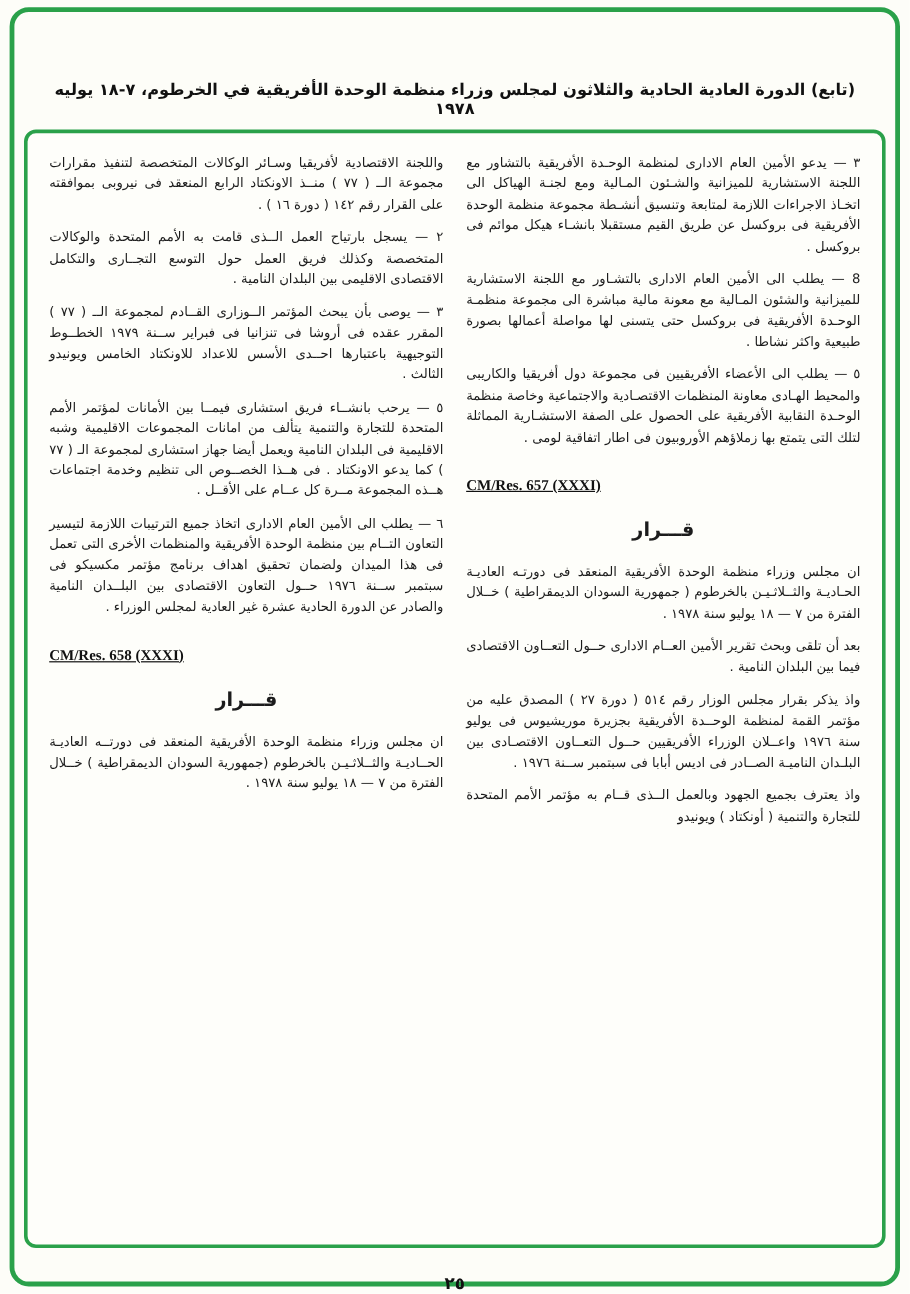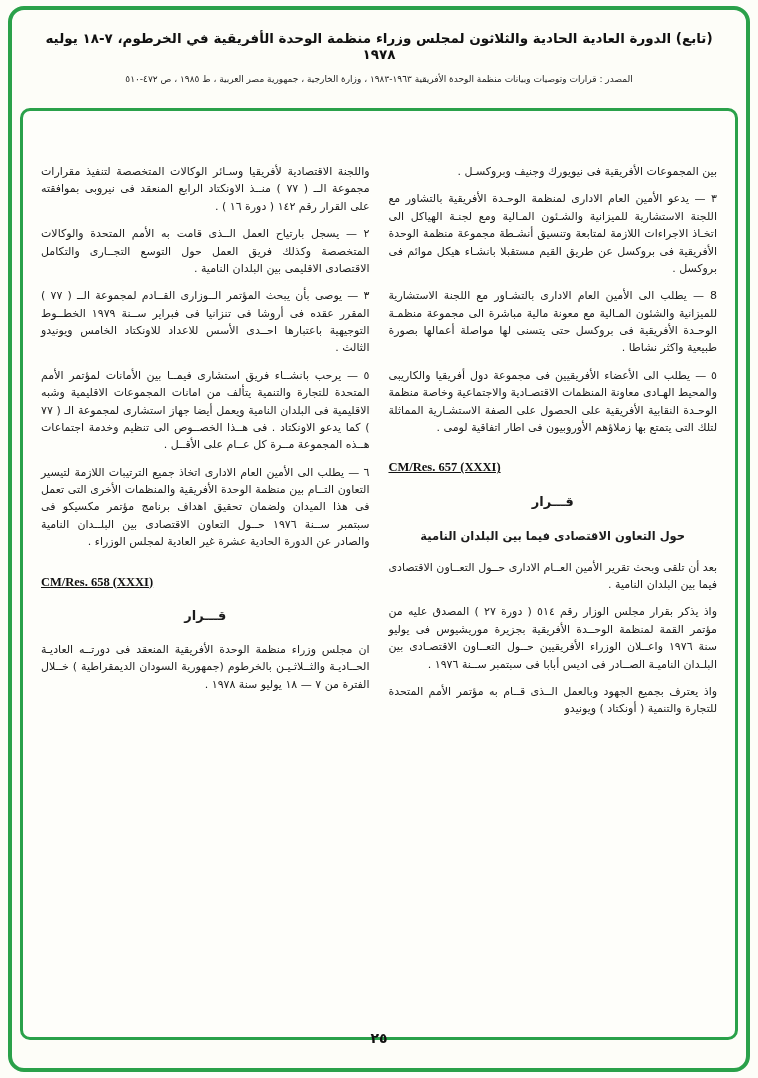--- a/index.html
+++ b/index.html
@@ -22,20 +22,21 @@
     position: absolute;
     top: 30px; left: 30px; right: 30px;
     text-align: center;
     direction: rtl;
   }
   .doc-title {
     font-size: 13.5px;
     font-weight: bold;
     letter-spacing: 0.2px;
     color: #111;
+    margin-top: 37px;
   }
   .doc-source {
     margin-top: 12px;
     font-size: 9px;
     color: #222;
   }
   .content-box {
     position: absolute;
     top: 108px; left: 20px; right: 20px;
     height: 932px;
@@ -47,74 +48,72 @@
     justify-content: space-between;
     overflow: hidden;
     background: #fefefa;
   }
   .col {
     width: 48.6%;
     direction: rtl;
     text-align: justify;
     font-size: 11px;
     line-height: 1.58;
-    margin-top: 36px;
   }
   .para { margin-bottom: 10px; }
   .ref {
     direction: ltr;
     text-align: left;
     font-family: "Liberation Serif", serif;
     font-weight: bold;
     font-size: 12.5px;
     margin: 22px 0 14px 0;
     color: #111;
     text-decoration: underline;
   }
   .heading {
     text-align: center;
     font-weight: bold;
-    font-size: 13px;
+    font-size: 16px;
     letter-spacing: 1px;
     margin: 6px 0 14px 0;
   }
   .subheading {
     text-align: center;
     font-weight: bold;
     font-size: 11.5px;
     margin: 0 0 14px 0;
   }
   .page-number {
     position: absolute;
-    bottom: 32px; left: 0; right: 0;
+    bottom: 0; left: 0; right: 0;
     text-align: center;
     font-weight: bold;
     font-size: 14px;
     color: #111;
   }
 </style>
 </head>
 <body>
 
 <div class="outer-frame"></div>
 
 <header class="doc-header">
   <div class="doc-title">(تابع) الدورة العادية الحادية والثلاثون لمجلس وزراء منظمة الوحدة الأفريقية في الخرطوم، ٧-١٨ يوليه ١٩٧٨</div>
   <div class="doc-source">المصدر : قرارات وتوصيات وبيانات منظمة الوحدة الأفريقية ١٩٦٣-١٩٨٣ ، وزارة الخارجية ، جمهورية مصر العربية ، ط ١٩٨٥ ، ص ٤٧٢-٥١٠</div>
 </header>
 
 <main class="content-box">
   <div class="col">
-    <div class="para">بين المجموعات الأفريقية فى نيويورك وجنيف وبروكسـل .</div>
     <div class="para">٣ — يدعو الأمين العام الادارى لمنظمة الوحـدة الأفريقية بالتشاور مع اللجنة الاستشارية للميزانية والشـئون المـالية ومع لجنـة الهياكل الى اتخـاذ الاجراءات اللازمة لمتابعة وتنسيق أنشـطة مجموعة منظمة الوحدة الأفريقية فى بروكسل عن طريق القيم مستقبلا بانشـاء هيكل موائم فى بروكسل .</div>
     <div class="para">8 — يطلب الى الأمين العام الادارى بالتشـاور مع اللجنة الاستشارية للميزانية والشئون المـالية مع معونة مالية مباشرة الى مجموعة منظمـة الوحـدة الأفريقية فى بروكسل حتى يتسنى لها مواصلة أعمالها بصورة طبيعية واكثر نشاطا .</div>
     <div class="para">٥ — يطلب الى الأعضاء الأفريقيين فى مجموعة دول أفريقيا والكاريبى والمحيط الهـادى معاونة المنظمات الاقتصـادية والاجتماعية وخاصة منظمة الوحـدة النقابية الأفريقية على الحصول على الصفة الاستشـارية المماثلة لتلك التى يتمتع بها زملاؤهم الأوروبيون فى اطار اتفاقية لومى .</div>
     <div class="ref">CM/Res. 657 (XXXI)</div>
     <div class="heading">قـــرار</div>
-    <div class="subheading">حول التعاون الاقتصادى فيما بين البلدان النامية</div>
+    <div class="para">ان مجلس وزراء منظمة الوحدة الأفريقية المنعقد فى دورتـه العاديـة الحـاديـة والثــلاثـيـن بالخرطوم ( جمهورية السودان الديمقراطية ) خــلال الفترة من ٧ — ١٨ يوليو سنة ١٩٧٨ .</div>
     <div class="para">بعد أن تلقى وبحث تقرير الأمين العــام الادارى حــول التعــاون الاقتصادى فيما بين البلدان النامية .</div>
     <div class="para">واذ يذكر بقرار مجلس الوزار رقم ٥١٤ ( دورة ٢٧ ) المصدق عليه من مؤتمر القمة لمنظمة الوحــدة الأفريقية بجزيرة موريشيوس فى يوليو سنة ١٩٧٦ واعــلان الوزراء الأفريقيين حــول التعــاون الاقتصـادى بين البلـدان الناميـة الصــادر فى اديس أبابا فى سبتمبر ســنة ١٩٧٦ .</div>
     <div class="para">واذ يعترف بجميع الجهود وبالعمل الــذى قــام به مؤتمر الأمم المتحدة للتجارة والتنمية ( أونكتاد ) ويونيدو</div>
   </div>
   <div class="col">
     <div class="para">واللجنة الاقتصادية لأفريقيا وسـائر الوكالات المتخصصة لتنفيذ مقرارات مجموعة الــ ( ٧٧ ) منــذ الاونكتاد الرابع المنعقد فى نيروبى بموافقته على القرار رقم ١٤٢ ( دورة ١٦ ) .</div>
     <div class="para">٢ — يسجل بارتياح العمل الــذى قامت به الأمم المتحدة والوكالات المتخصصة وكذلك فريق العمل حول التوسع التجــارى والتكامل الاقتصادى الاقليمى بين البلدان النامية .</div>
     <div class="para">٣ — يوصى بأن يبحث المؤتمر الــوزارى القــادم لمجموعة الــ ( ٧٧ ) المقرر عقده فى أروشا فى تنزانيا فى فبراير ســنة ١٩٧٩ الخطــوط التوجيهية باعتبارها احــدى الأسس للاعداد للاونكتاد الخامس ويونيدو الثالث .</div>
     <div class="para">٥ — يرحب بانشــاء فريق استشارى فيمــا بين الأمانات لمؤتمر الأمم المتحدة للتجارة والتنمية يتألف من امانات المجموعات الاقليمية وشبه الاقليمية فى البلدان النامية ويعمل أيضا جهاز استشارى لمجموعة الـ ( ٧٧ ) كما يدعو الاونكتاد . فى هــذا الخصــوص الى تنظيم وخدمة اجتماعات هــذه المجموعة مــرة كل عــام على الأقــل .</div>
     <div class="para">٦ — يطلب الى الأمين العام الادارى اتخاذ جميع الترتيبات اللازمة لتيسير التعاون التــام بين منظمة الوحدة الأفريقية والمنظمات الأخرى التى تعمل فى هذا الميدان ولضمان تحقيق اهداف برنامج مؤتمر مكسيكو فى سبتمبر ســنة ١٩٧٦ حــول التعاون الاقتصادى بين البلــدان النامية والصادر عن الدورة الحادية عشرة غير العادية لمجلس الوزراء .</div>

